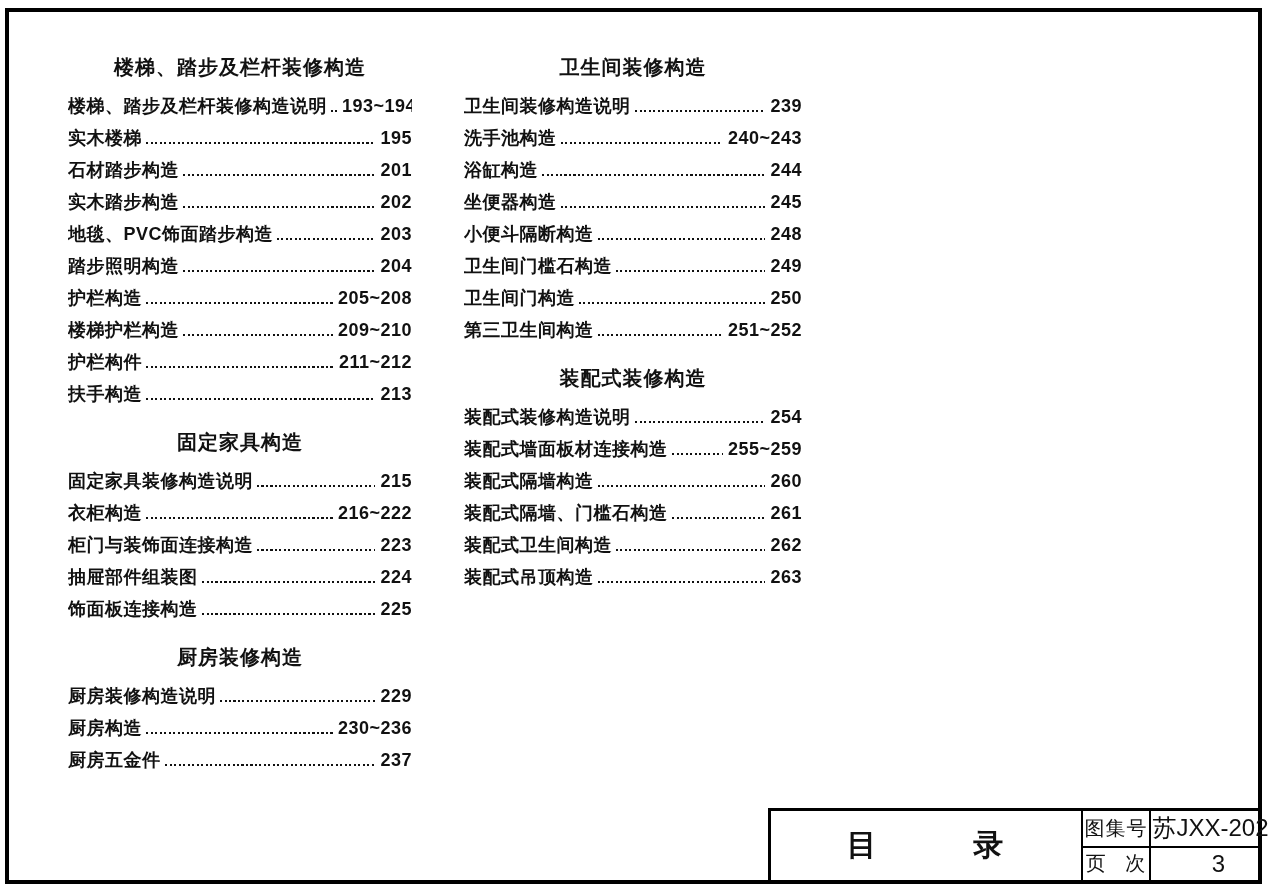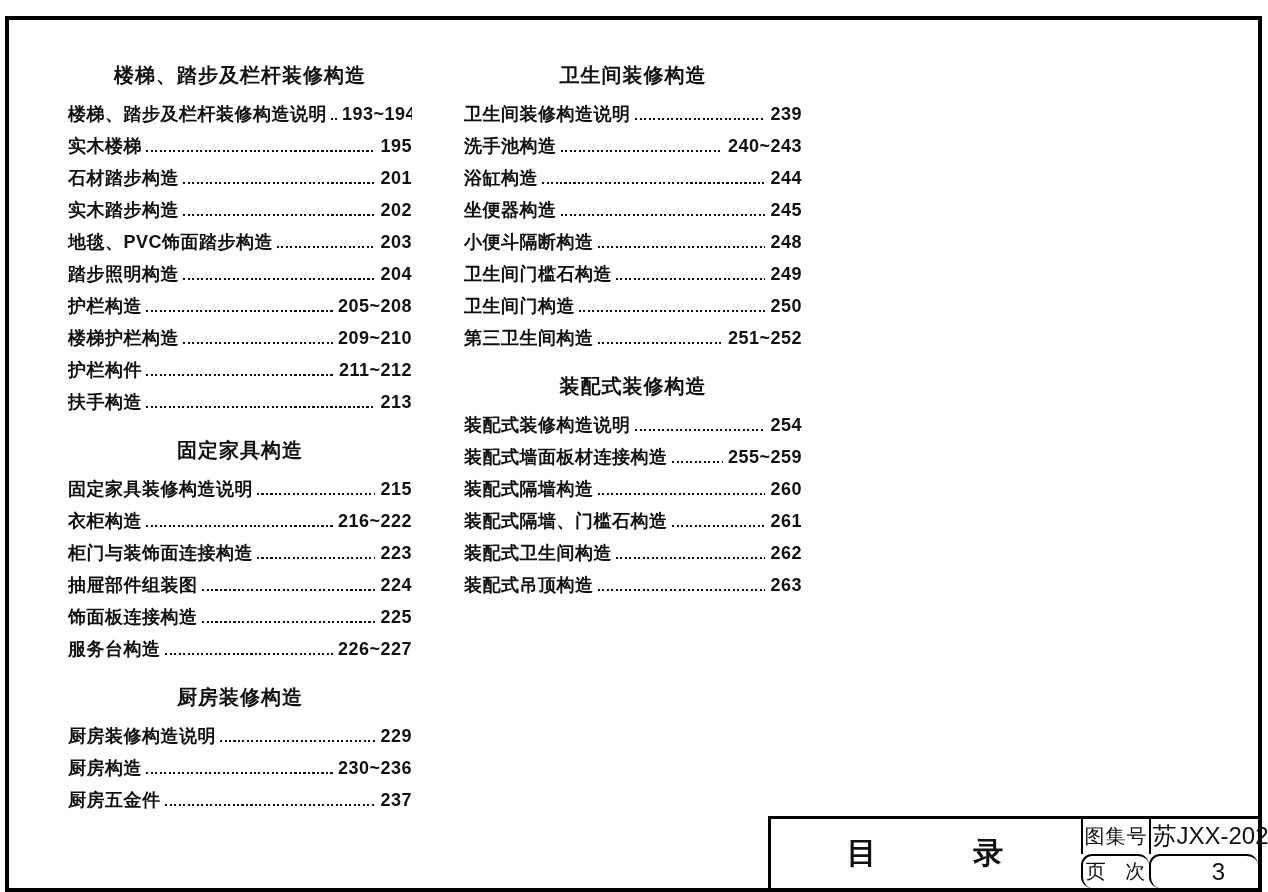--- a/index.html
+++ b/index.html
@@ -11,21 +11,21 @@
   .sheet {
     position: relative;
     width: 1268px;
     height: 892px;
     background: #ffffff;
     overflow: hidden;
   }
   .frame {
     position: absolute;
     left: 5px;
-    top: 16px;
+    top: 8px;
     width: 1257px;
     height: 876px;
     border: 4px solid #000000;
     background: #ffffff;
   }
   .col { position: absolute; top: 40px; }
   .col-left  { left: 59px;  width: 344px; }
   .col-right { left: 455px; width: 338px; }
 
   .toc-section + .toc-section { margin-top: 17px; }
@@ -82,21 +82,21 @@
   .tb-cell {
     display: flex; align-items: center; justify-content: center;
     border-left: 2px solid #000000;
     font-weight: normal; white-space: nowrap;
   }
   .tb-r2 { border-top: 2px solid #000000; }
   .tb-label { font-size: 20px; letter-spacing: 1px; }
   .tb-label-spaced { word-spacing: 12px; }
   .tb-value { font-size: 24px; letter-spacing: 0; padding-left: 28px; }
   .c1 { grid-column: 2; } .c2 { grid-column: 3; }
-  .r1 { grid-row: 1; }    .r2 { grid-row: 2; border-radius: 11px; }
+  .r1 { grid-row: 1; }    .r2 { grid-row: 2; }
 </style>
 </head>
 <body>
 
 <div class="sheet">
   <div class="frame">
 
     <div class="col col-left">
         <section class="toc-section">
     <h2 class="heading">楼梯、踏步及栏杆装修构造</h2>
@@ -173,25 +173,20 @@
   </div>
             <div class="entry">
     <span class="t">抽屉部件组装图</span>
     <span class="leader"></span>
     <span class="p">224</span>
   </div>
             <div class="entry">
     <span class="t">饰面板连接构造</span>
     <span class="leader"></span>
     <span class="p">225</span>
-  </div>
-            <div class="entry">
-    <span class="t">服务台构造</span>
-    <span class="leader"></span>
-    <span class="p">226~227</span>
   </div>
           </div>
   </section>
         <section class="toc-section">
     <h2 class="heading">厨房装修构造</h2>
     <div class="entries">
             <div class="entry">
     <span class="t">厨房装修构造说明</span>
     <span class="leader"></span>
     <span class="p">229</span>

